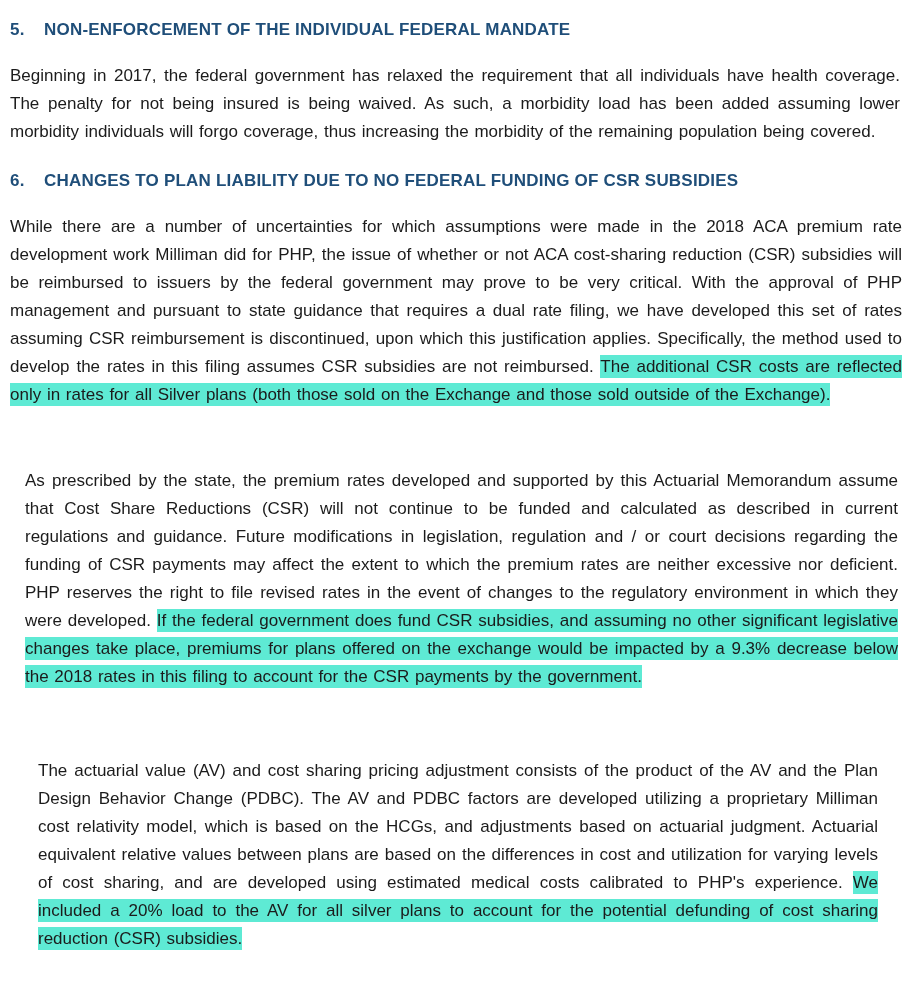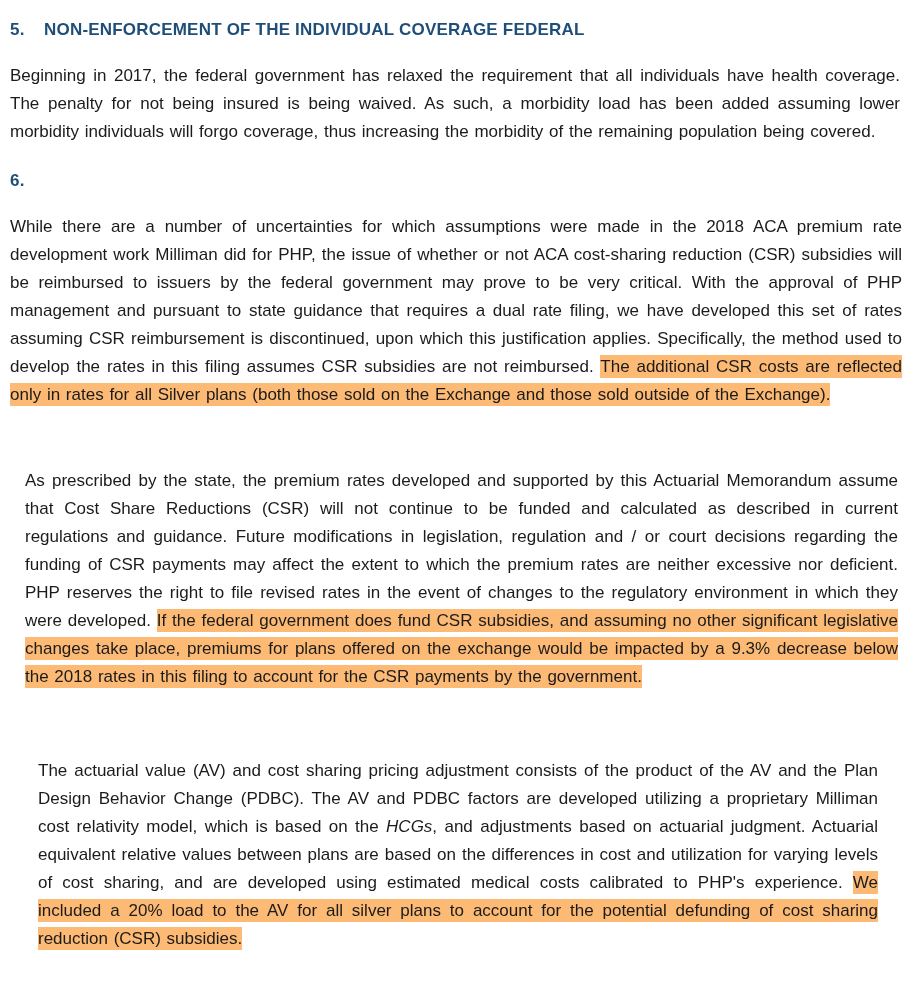--- a/index.html
+++ b/index.html
@@ -37,50 +37,51 @@
     line-height: 28px;
     text-align: justify;
     margin: 0;
     word-spacing: 1px;
   }
   .p1 { margin: 0 14px 25px 10px; }
   .p2 { margin: 0 12px 58px 10px; }
   .p3 { margin: 0 16px 66px 25px; }
   .p4 { margin: 0 36px 54px 38px; }
   .hl {
-    background-color: #fdba74;
+    background-color: #5eead4;
     box-decoration-break: clone;
     -webkit-box-decoration-break: clone;
     padding: 2px 0;
   }
-  .ital { font-style: italic; }
+  .ital { }
   .annotation {
     font-weight: bold;
     font-style: italic;
     font-size: 19.5px;
     line-height: 22px;
     color: #1e1ddb;
     margin: 0 20px 30px 20px;
     letter-spacing: 0.1px;
   }
 </style>
 </head>
 <body>
 
 <main class="doc">
 
   <div class="heading">
     <span class="h-num">5.</span>
-    <span class="h-title">NON-ENFORCEMENT OF THE INDIVIDUAL COVERAGE FEDERAL</span>
+    <span class="h-title">NON-ENFORCEMENT OF THE INDIVIDUAL FEDERAL MANDATE</span>
   </div>
 
   <p class="para p1">Beginning in 2017, the federal government has relaxed the requirement that all individuals have health coverage. The penalty for not being insured is being waived. As such, a morbidity load has been added assuming lower morbidity individuals will forgo coverage, thus increasing the morbidity of the remaining population being covered.</p>
 
   <div class="heading">
     <span class="h-num">6.</span>
+    <span class="h-title">CHANGES TO PLAN LIABILITY DUE TO NO FEDERAL FUNDING OF CSR SUBSIDIES</span>
   </div>
 
   <p class="para p2"><span>While there are a number of uncertainties for which assumptions were made in the 2018 ACA premium rate development work Milliman did for PHP, the issue of whether or not ACA cost-sharing reduction (CSR) subsidies will be reimbursed to issuers by the federal government may prove to be very critical. With the approval of PHP management and pursuant to state guidance that requires a dual rate filing, we have developed this set of rates assuming CSR reimbursement is discontinued, upon which this justification applies. Specifically, the method used to develop the rates in this filing assumes CSR subsidies are not reimbursed. </span><span class="hl">The additional CSR costs are reflected only in rates for all Silver plans (both those sold on the Exchange and those sold outside of the Exchange).</span></p>
 
   <p class="para p3"><span>As prescribed by the state, the premium rates developed and supported by this Actuarial Memorandum assume that Cost Share Reductions (CSR) will not continue to be funded and calculated as described in current regulations and guidance. Future modifications in legislation, regulation and / or court decisions regarding the funding of CSR payments may affect the extent to which the premium rates are neither excessive nor deficient. PHP reserves the right to file revised rates in the event of changes to the regulatory environment in which they were developed. </span><span class="hl">If the federal government does fund CSR subsidies, and assuming no other significant legislative changes take place, premiums for plans offered on the exchange would be impacted by a 9.3% decrease below the 2018 rates in this filing to account for the CSR payments by the government.</span></p>
 
   <p class="para p4"><span>The actuarial value (AV) and cost sharing pricing adjustment consists of the product of the AV and the Plan Design Behavior Change (PDBC). The AV and PDBC factors are developed utilizing a proprietary Milliman cost relativity model, which is based on the </span><span class="ital">HCGs</span><span>, and adjustments based on actuarial judgment. Actuarial equivalent relative values between plans are based on the differences in cost and utilization for varying levels of cost sharing, and are developed using estimated medical costs calibrated to PHP's experience. </span><span class="hl">We included a 20% load to the AV for all silver plans to account for the potential defunding of cost sharing reduction (CSR) subsidies.</span></p>
 
   <div class="annotation">PHYSICIANS HEALTH PLAN SILVER CSR LOAD: ~20% added to on/off Silver plans only</div>
 

